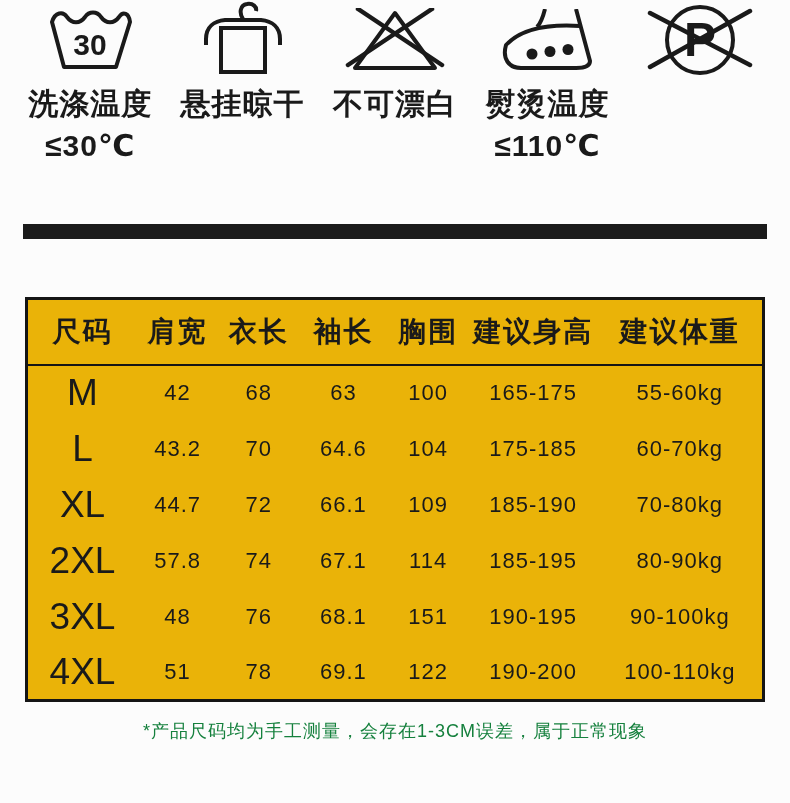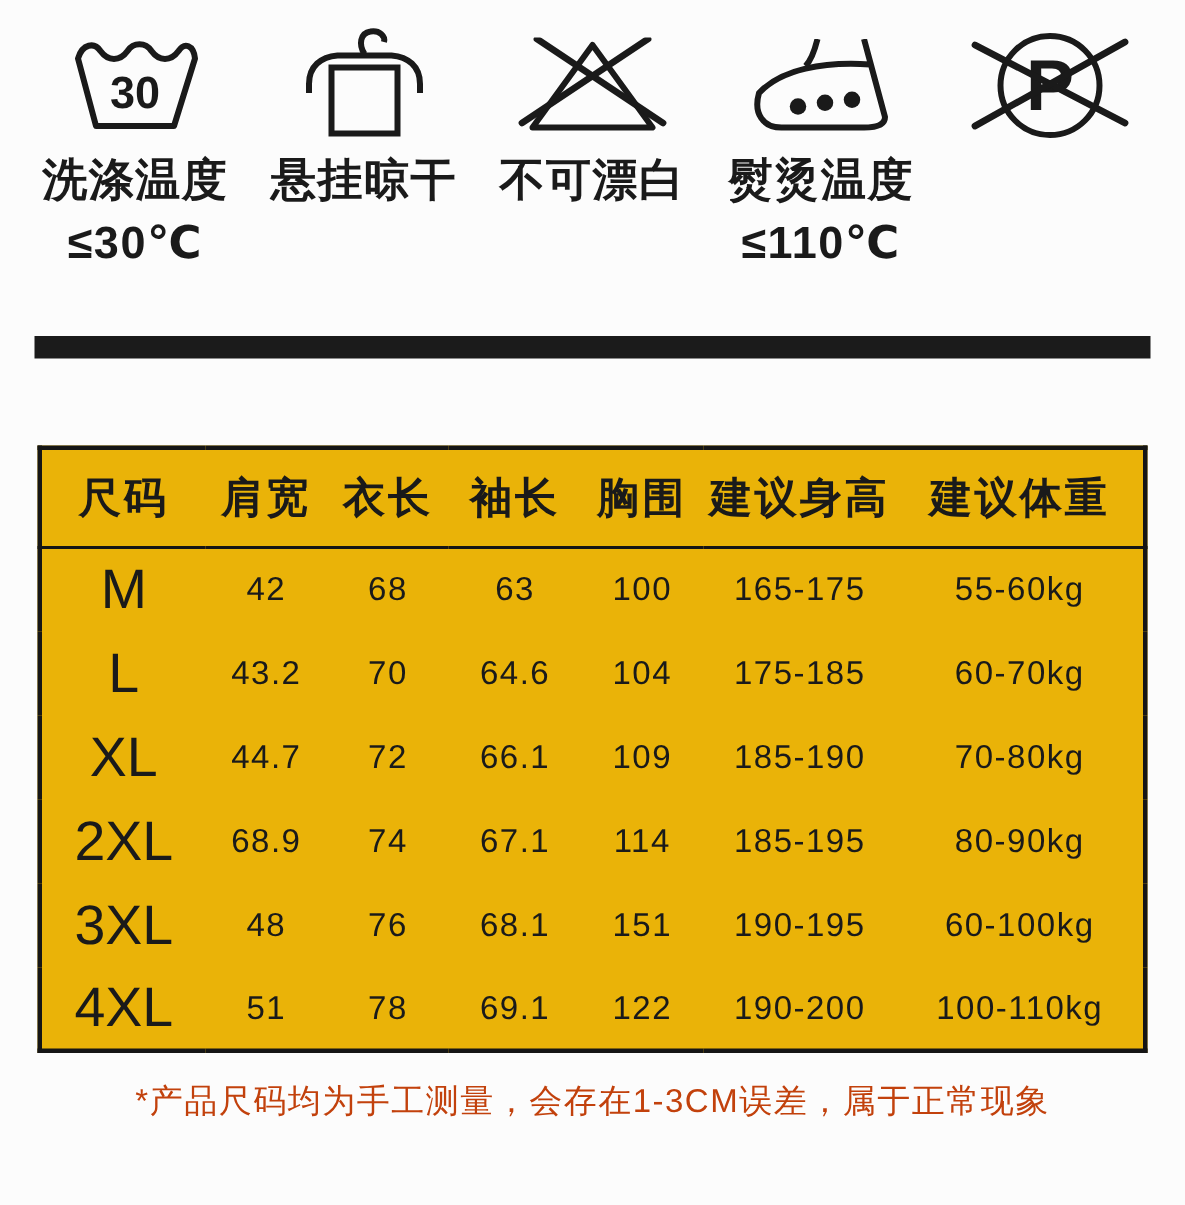--- a/index.html
+++ b/index.html
@@ -9,21 +9,21 @@
     color: #1a1a1a;
     font-family: "Liberation Sans", "DejaVu Sans", sans-serif;
     overflow: hidden;
   }
   .page { width: 790px; height: 803px; position: relative; }
 
   
   .care-row {
     display: grid;
     grid-template-columns: repeat(5, 1fr);
-    padding: 17px 14px;
+    padding: 0 14px;
     height: 156px;
   }
   .care-item { display: flex; flex-direction: column; align-items: center; }
   .icon-box {
     height: 80px; width: 100%;
     display: flex; align-items: center; justify-content: center;
     overflow: hidden;
   }
   .care-label {
     font-size: 30px; font-weight: 600; line-height: 1.2;
@@ -52,21 +52,21 @@
   }
   .size-chart td {
     height: 56px; font-size: 22px; font-weight: 400;
     text-align: center; vertical-align: middle; letter-spacing: 1px;
   }
   .size-chart td.size-cell { font-size: 37px; letter-spacing: 0; }
 
   
   .footnote {
     margin-top: 17px; text-align: center;
-    font-size: 22px; font-weight: 500; letter-spacing: 1px; color: #c2410c;
+    font-size: 18px; font-weight: 500; letter-spacing: 1px; color: #15803d;
   }
 </style>
 </head>
 <body>
 
 <div class="page">
 
   <div class="care-row">
 
     <div class="care-item">
@@ -176,35 +176,35 @@
           <td class="size-cell">XL</td>
           <td>44.7</td>
           <td>72</td>
           <td>66.1</td>
           <td>109</td>
           <td>185-190</td>
           <td>70-80kg</td>
         </tr>
         <tr>
           <td class="size-cell">2XL</td>
-          <td>68.9</td>
+          <td>57.8</td>
           <td>74</td>
           <td>67.1</td>
           <td>114</td>
           <td>185-195</td>
           <td>80-90kg</td>
         </tr>
         <tr>
           <td class="size-cell">3XL</td>
           <td>48</td>
           <td>76</td>
           <td>68.1</td>
           <td>151</td>
           <td>190-195</td>
-          <td>60-100kg</td>
+          <td>90-100kg</td>
         </tr>
         <tr>
           <td class="size-cell">4XL</td>
           <td>51</td>
           <td>78</td>
           <td>69.1</td>
           <td>122</td>
           <td>190-200</td>
           <td>100-110kg</td>
         </tr>

